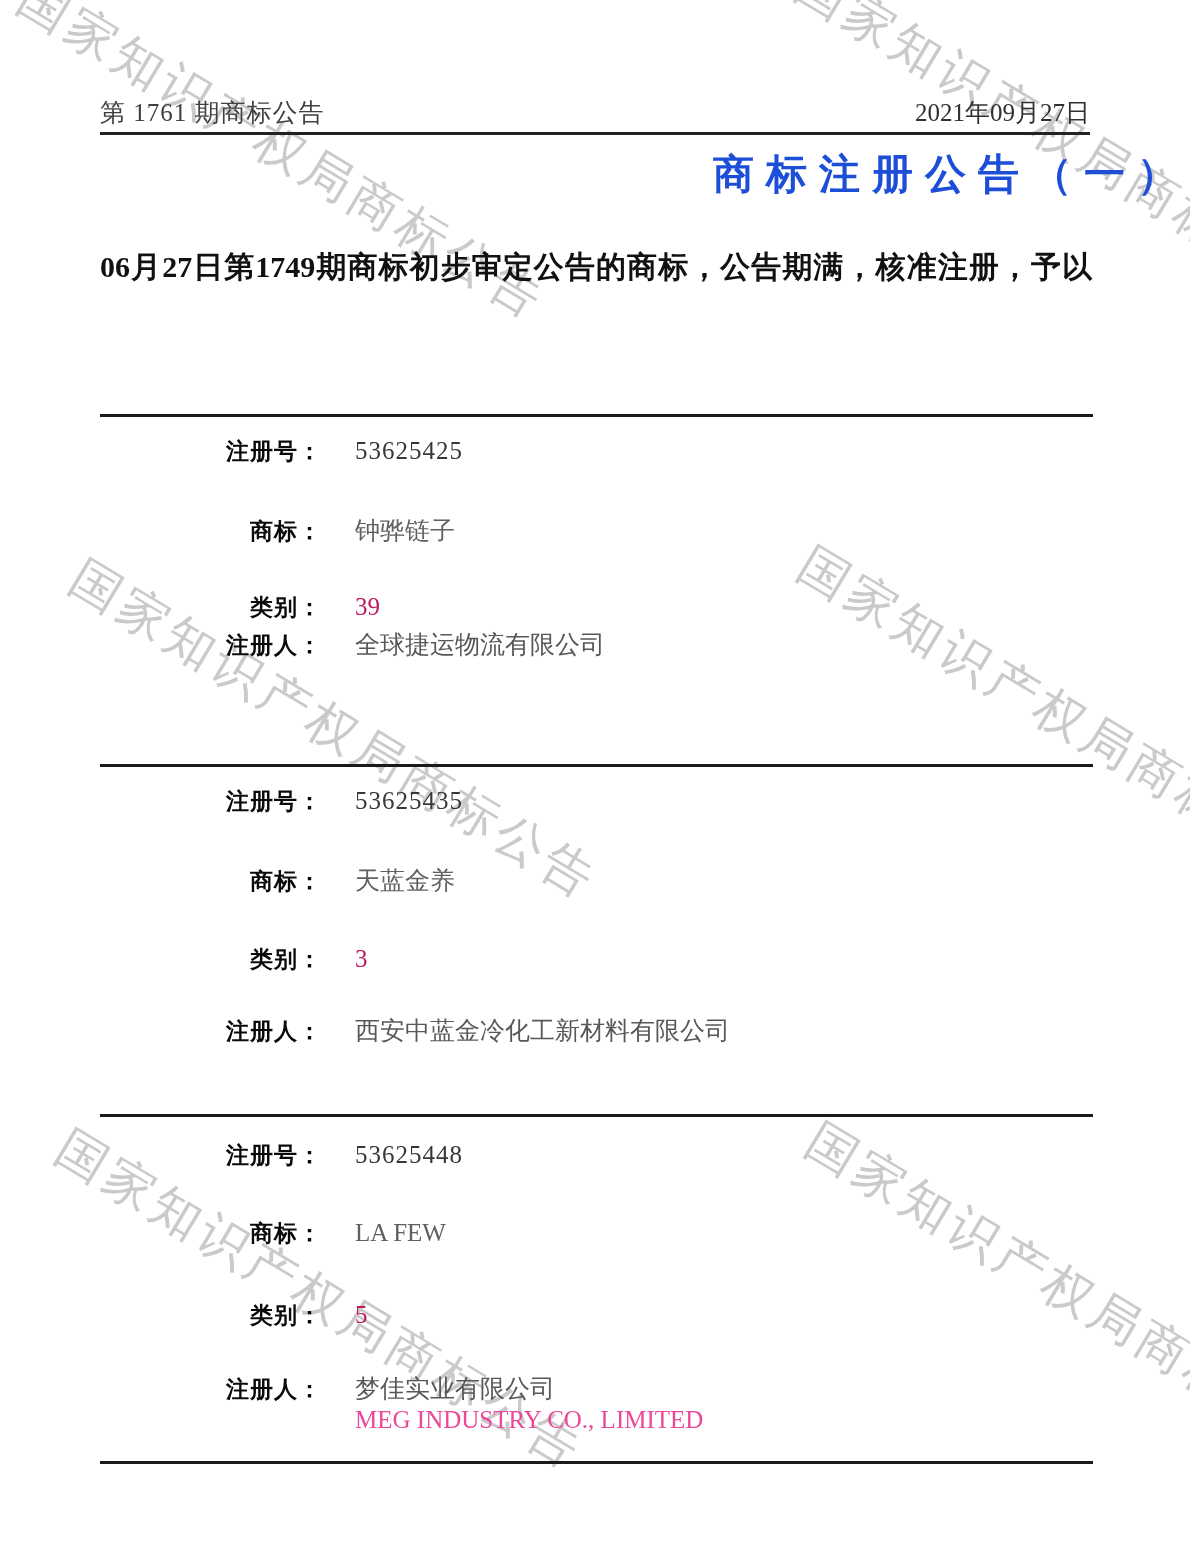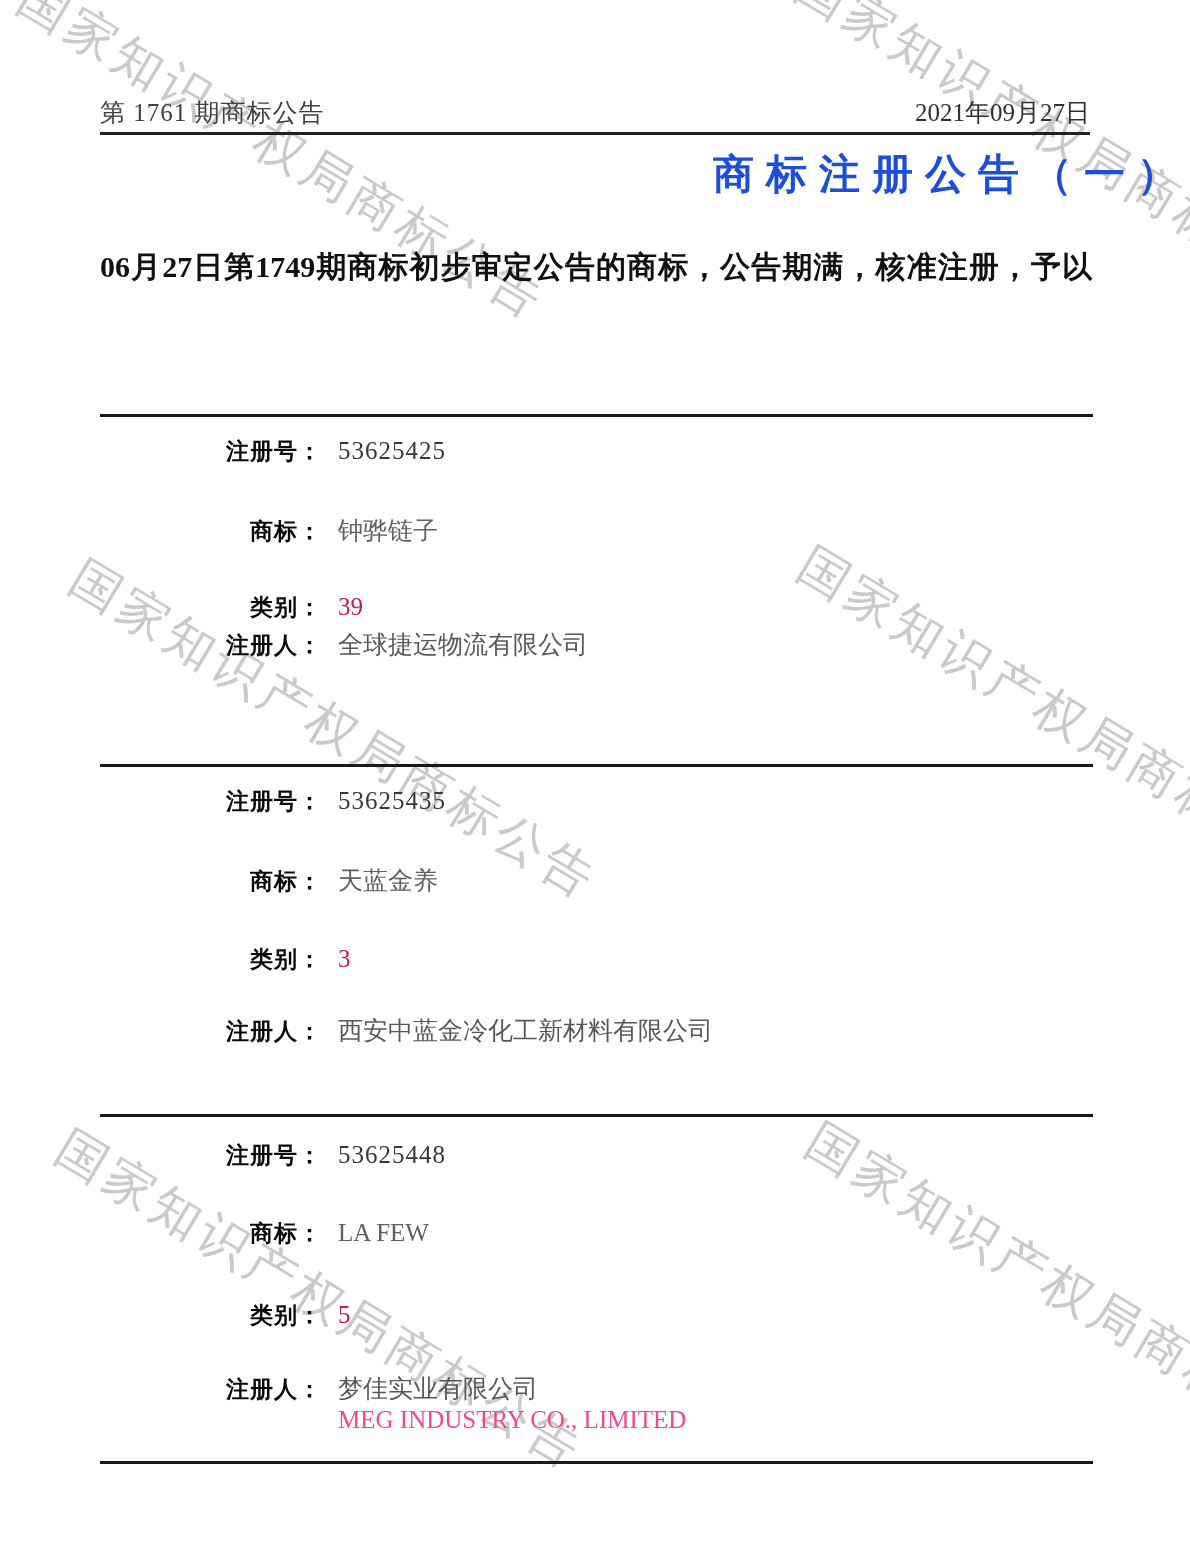--- a/index.html
+++ b/index.html
@@ -58,21 +58,21 @@
   .row{
     position:absolute;left:100px;width:1020px;
     white-space:nowrap;
   }
   .lbl{
     display:inline-block;width:222px;text-align:right;
     font-size:23px;font-weight:bold;color:#0a0a0a;
     letter-spacing:1px;
   }
   .val{
-    margin-left:16px;font-size:25px;color:#4a4a4a;
+    margin-left:33px;font-size:25px;color:#4a4a4a;
   }
   .val-num{color:#383838;letter-spacing:1px;}
   .val-mark{color:#606060;}
   .val-cat{color:#be185d;}
   .val-reg{color:#585858;}
   .val-en{color:#ec4899;}
 </style>
 </head>
 <body>
 

